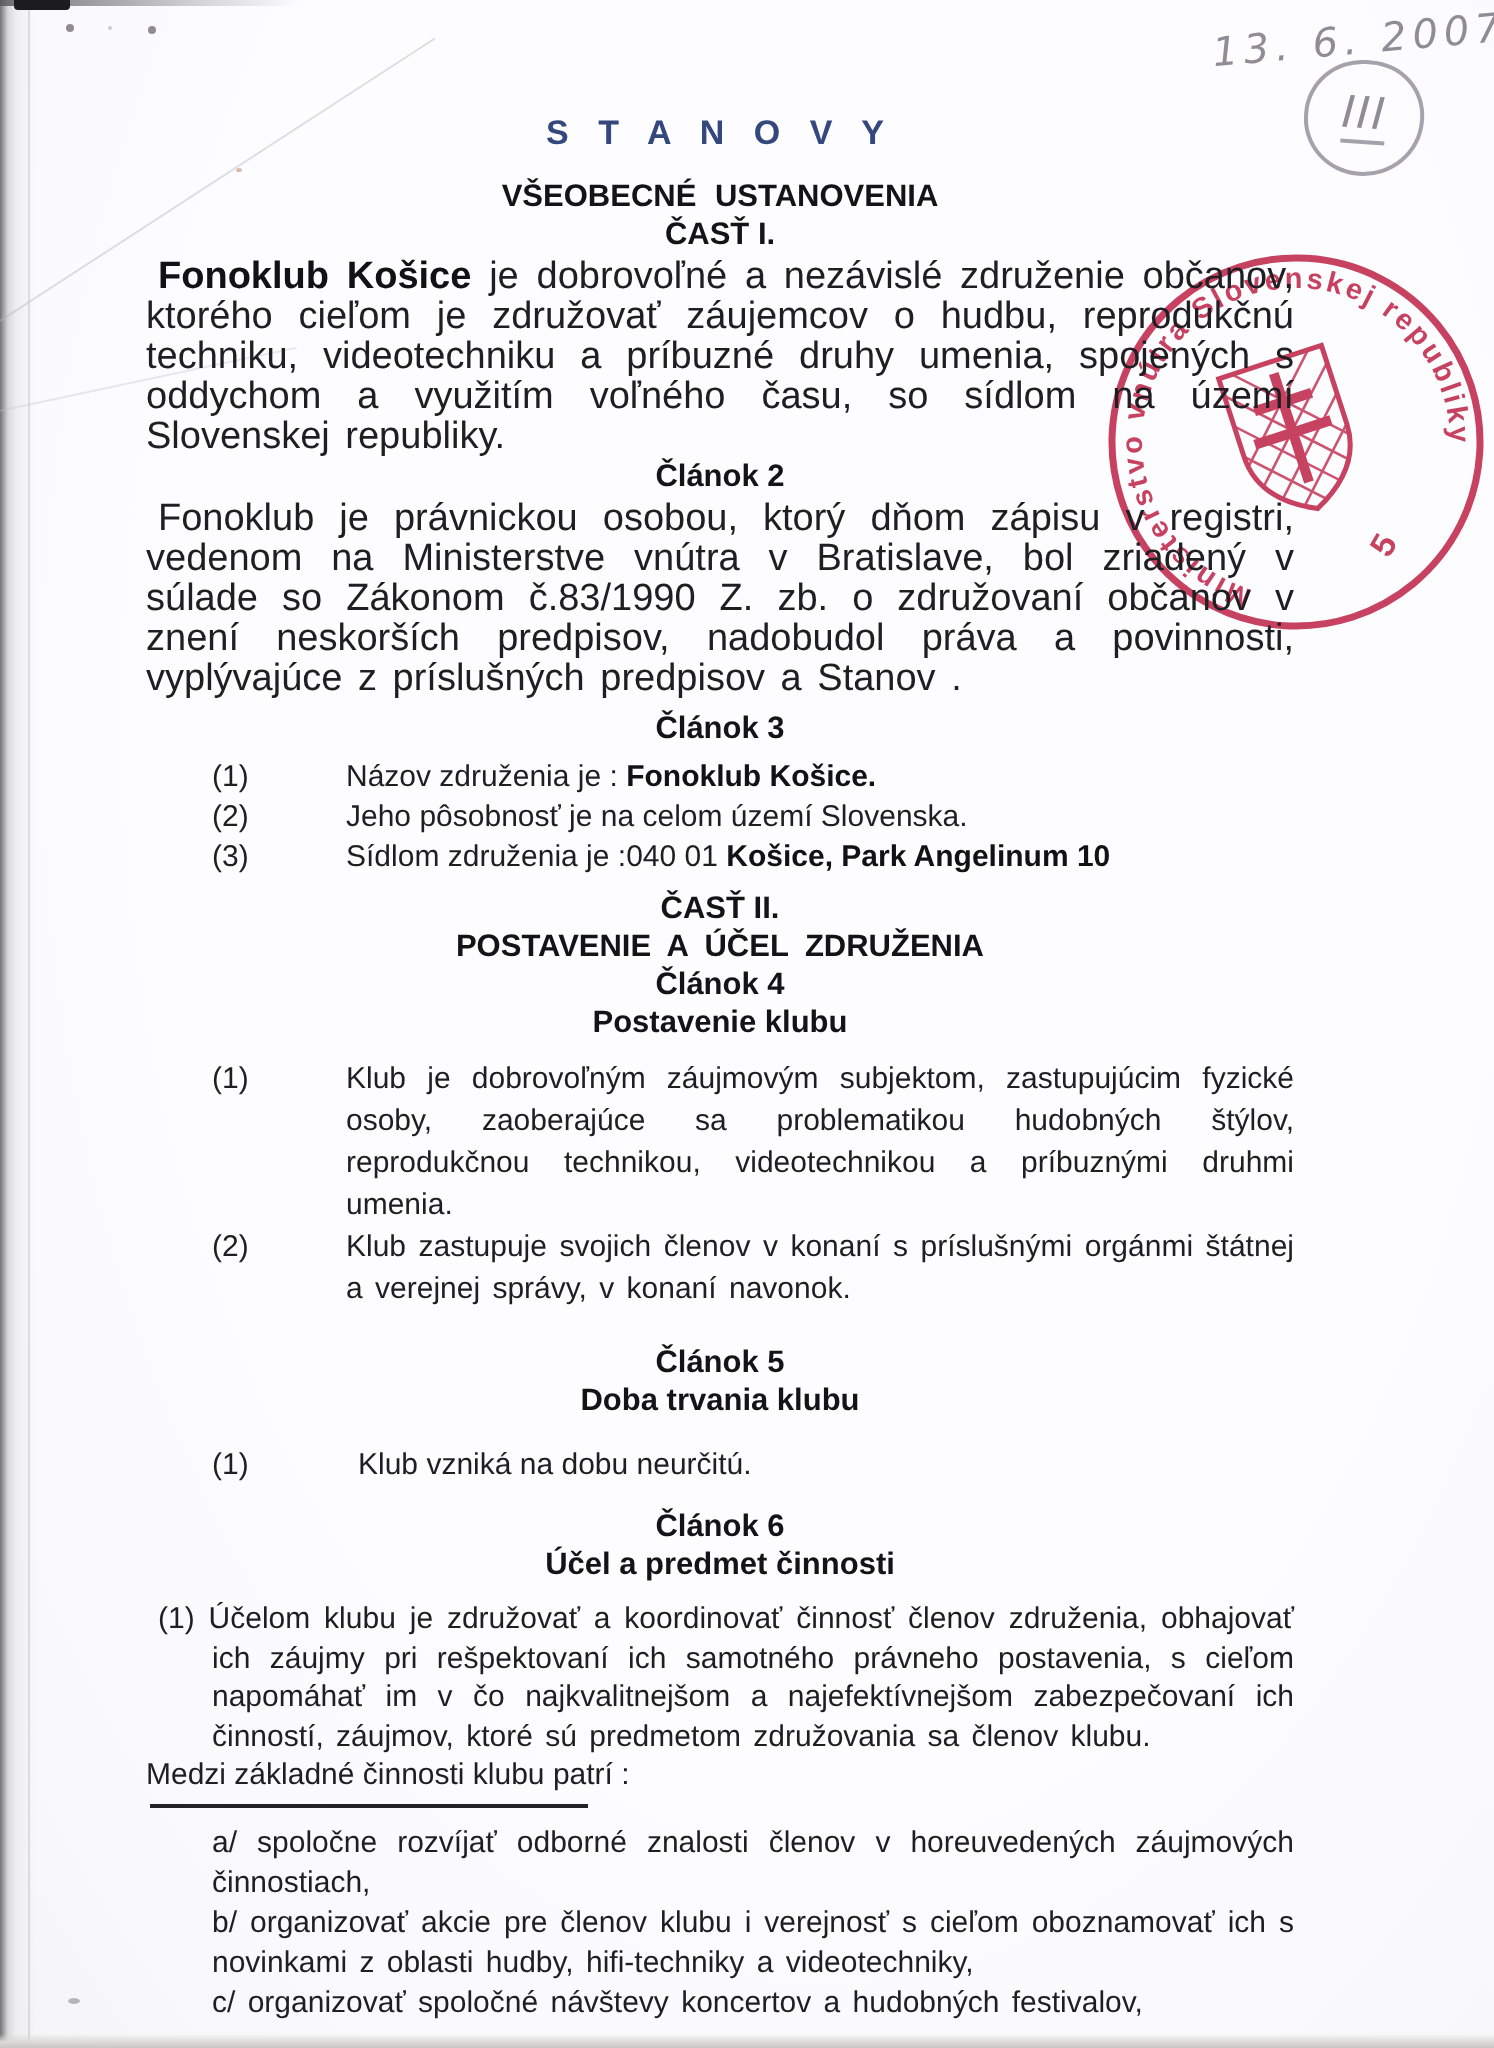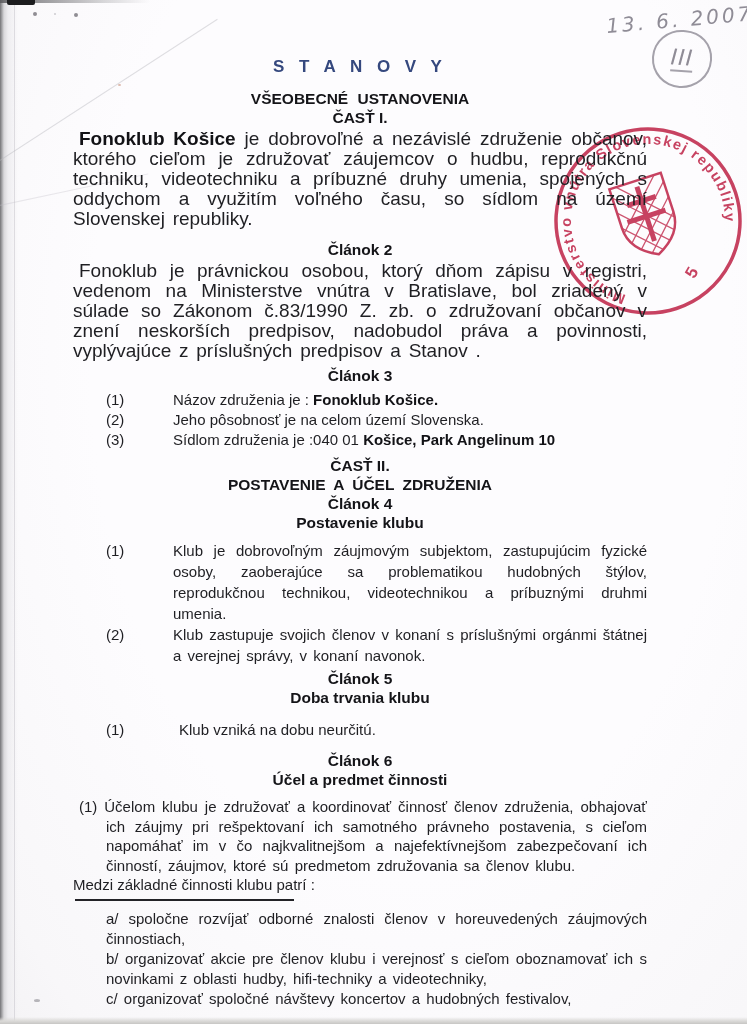--- a/index.html
+++ b/index.html
@@ -54,32 +54,32 @@
 
   
   .content{position:absolute;left:0;top:0;right:0;bottom:0;padding:0 100px 0 73px;}
   .title{margin:57px 0 0;text-align:center;font-size:17px;font-weight:bold;
     letter-spacing:5px;color:#35487e;}
   .center-b{text-align:center;font-weight:bold;font-size:15.5px;line-height:19px;margin:0;color:#141418;}
   .p1{margin-top:12px;}
   .p1 .sub{word-spacing:5px;}
   .a1h{margin-top:22px;}
   .para{margin:2px 0 0;font-size:19px;line-height:20px;text-align:justify;word-spacing:2.5px;text-indent:6px;}
-  .a2h{margin-top:11px;}
+  .a2h{}
   .a3h{margin-top:5px;}
   .list{margin-top:5px;}
   .row{display:flex;font-size:15px;line-height:20px;}
   .row .num{flex:0 0 46px;margin-left:33px;}
   .row .itx{flex:1;margin-left:21px;}
   .p2{margin-top:6px;}
   .p2 .sub{word-spacing:4px;}
   .list4{margin-top:8px;}
   .list4 .row{line-height:21px;}
   .list4 .itx{text-align:justify;word-spacing:2px;}
-  .a5h{margin-top:3px;}
+  .a5h{margin-top:17px;}
   .list5{margin-top:13px;}
   .list5 .row .num{flex-basis:52px;}
   .a6h{margin-top:11px;}
   .a6item{margin:8px 0 0;font-size:15px;line-height:19.5px;text-align:justify;word-spacing:2px;
     padding-left:33px;text-indent:-27px;}
   .note{margin:0;font-size:15px;line-height:20px;}
   .rule{width:219px;border:0;border-top:2px solid #232327;margin:4px 0 0 2px;}
   .list6{margin-top:8px;margin-left:33px;}
   .list6 p{margin:0;font-size:15px;line-height:20px;text-align:justify;word-spacing:2px;}
   b{color:#121216;}

